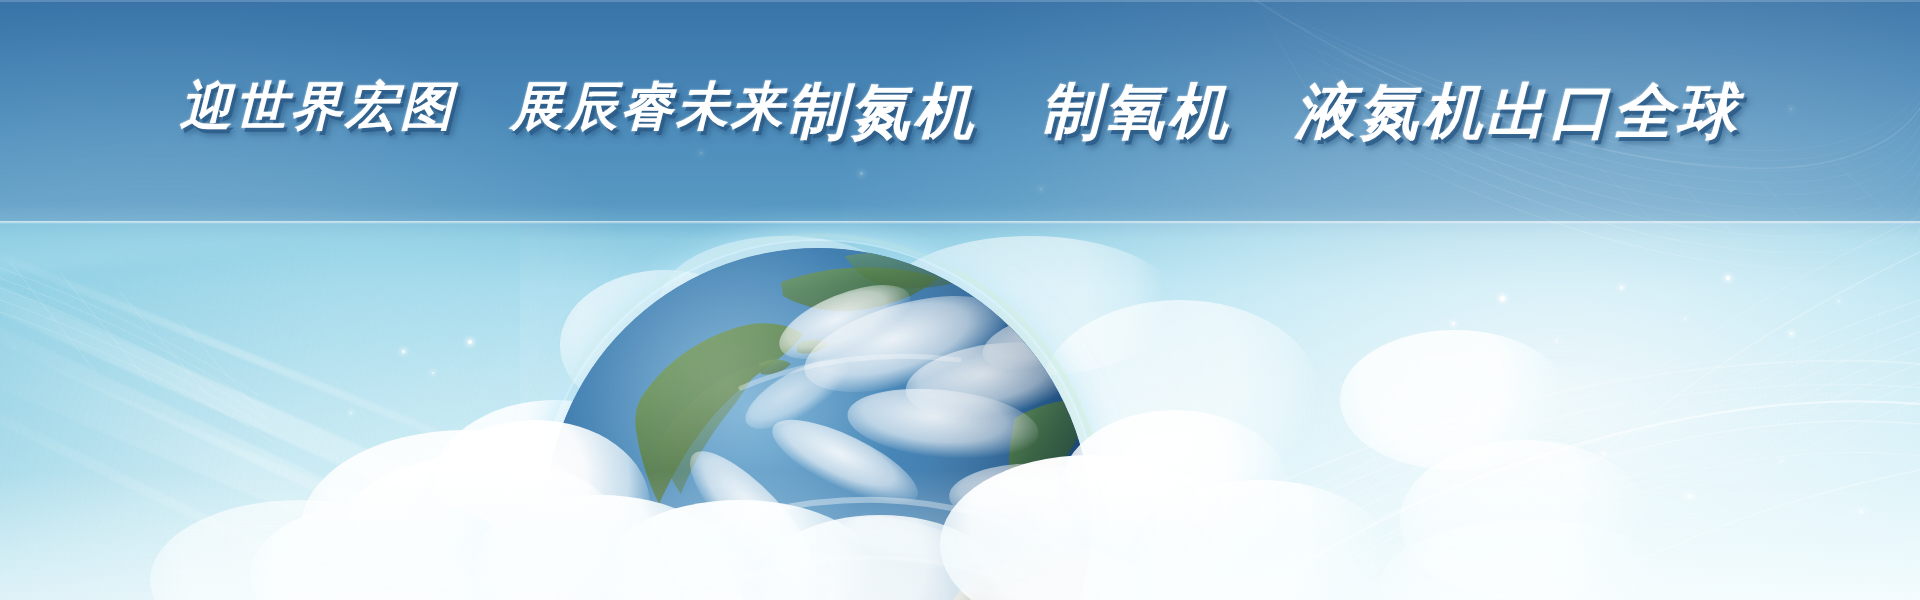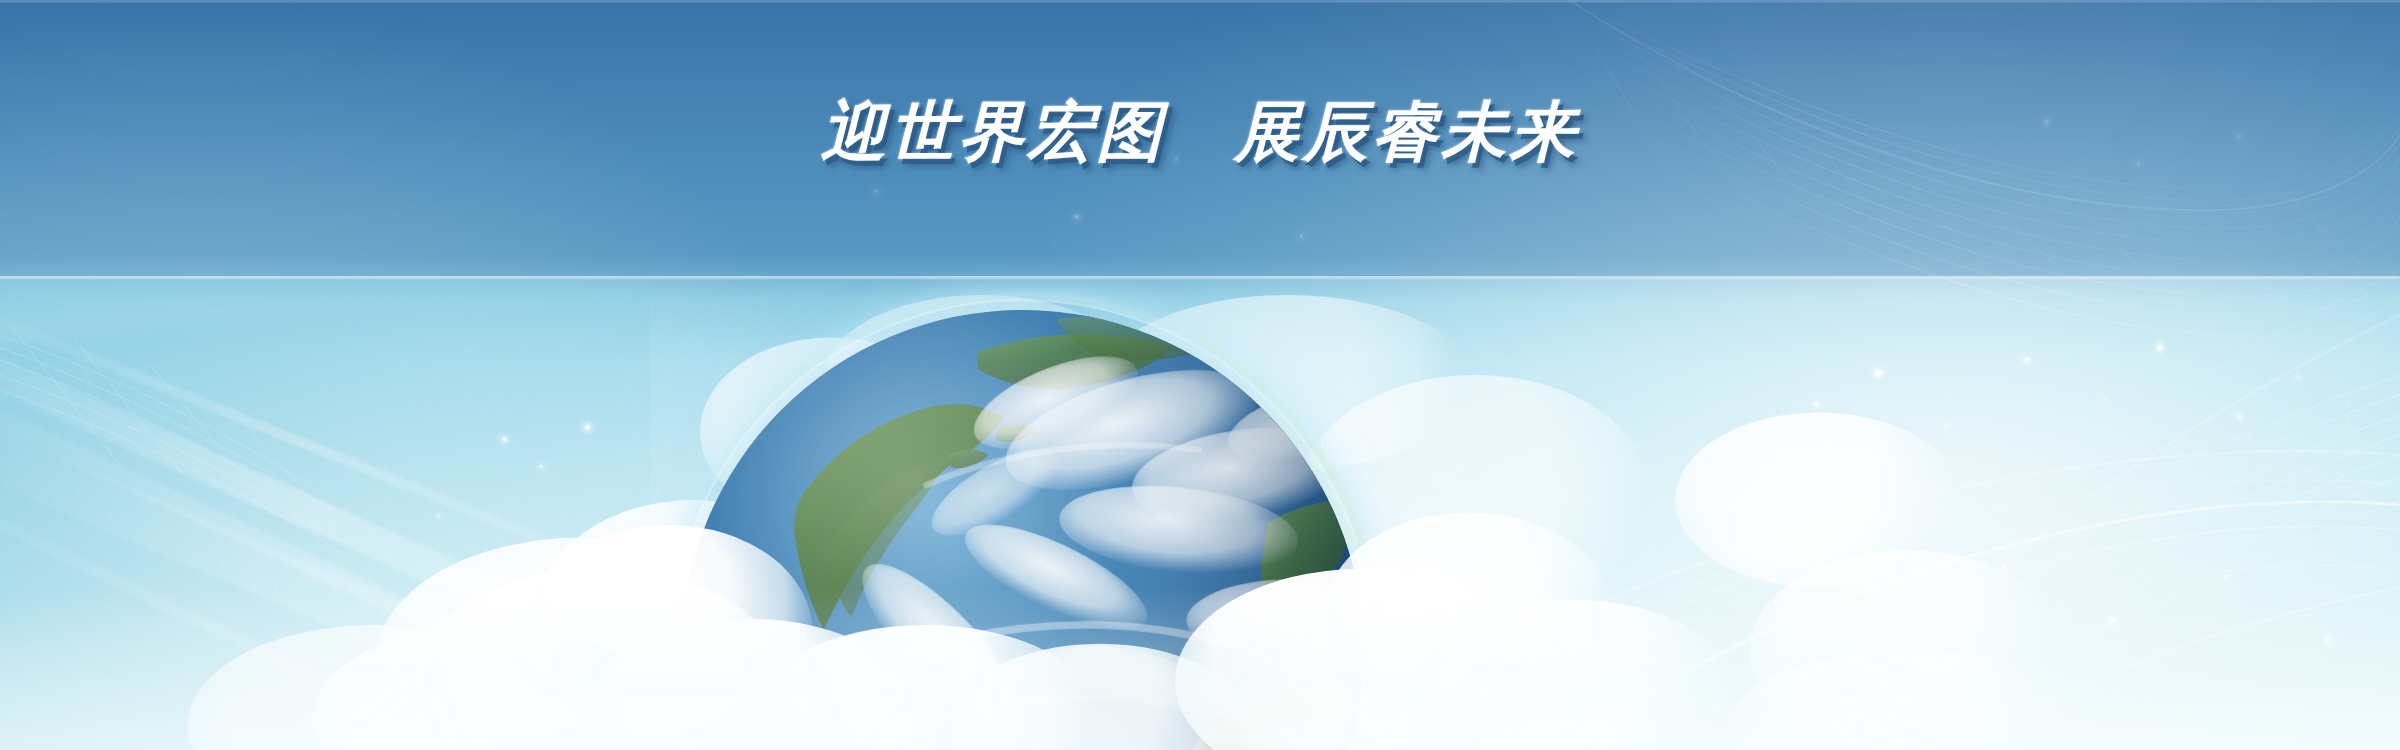--- a/index.html
+++ b/index.html
@@ -506,17 +506,18 @@
     <div class="spark" style="left:1040px; top:188px; width:2px; height:2px; opacity:.4;"></div>
     <div class="spark" style="left:700px;  top:152px; width:2px; height:2px; opacity:.4;"></div>
   </div>
 
   <div class="top-band"></div>
   <div class="band-hairline-top"></div>
   <div class="band-hairline"></div>
 
   <div class="headline">
     <div class="hl-line l1">迎世界宏图　展辰睿未来</div>
+    <div class="hl-line l2">制氮机　制氧机　液氮机出口全球</div>
   </div>
 
   <div class="bottom-fade"></div>
 
 </div>
 
 </body></html>

